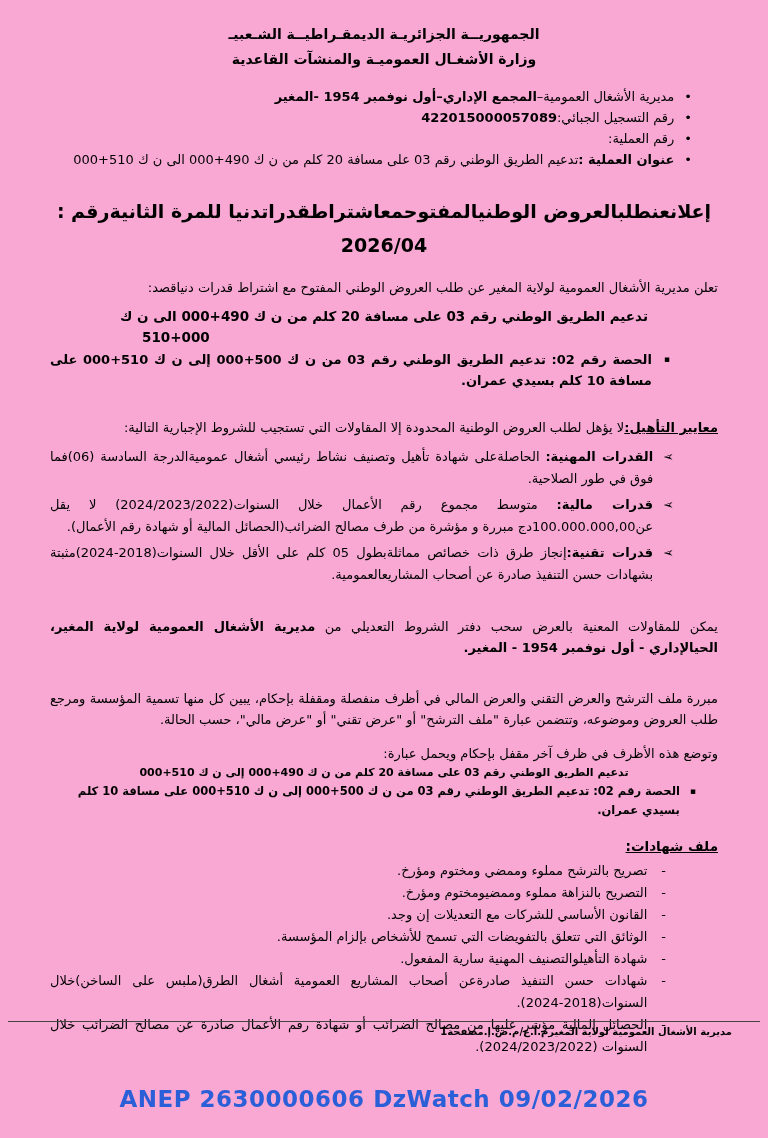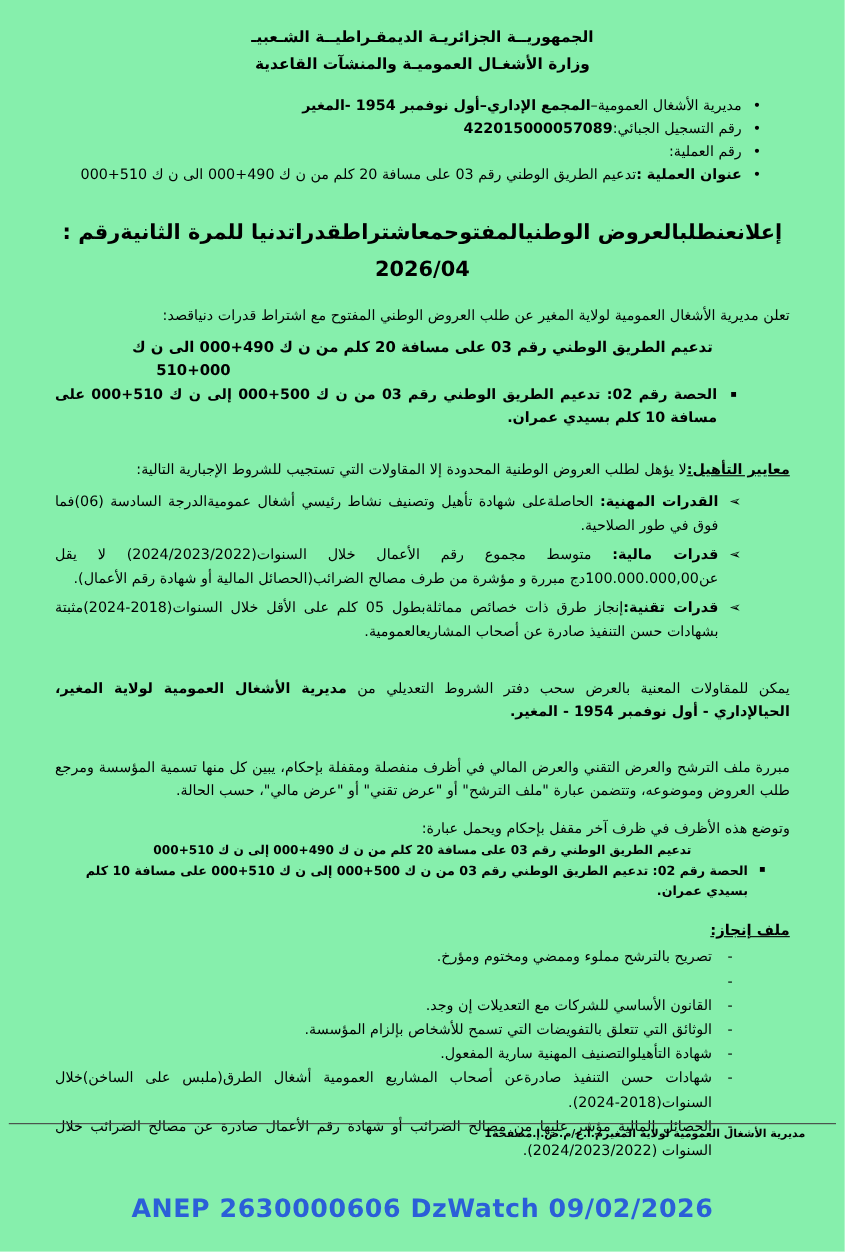--- a/index.html
+++ b/index.html
@@ -1,20 +1,20 @@
 <!DOCTYPE html>
 <html lang="ar"><head>
 <meta charset="utf-8">
 <style>
   * { margin:0; padding:0; box-sizing:border-box; }
   html,body { background:#ffffff; }
   .page {
     width:768px; height:1138px;
     position:relative;
-    background:#86efac;
+    background:#f9a8d4;
     color:#000;
     font-family:"DejaVu Sans", sans-serif;
     direction:rtl;
     overflow:hidden;
   }
   .content { padding:22px 50px 0 50px; }
 
   
   .gov-header { text-align:center; font-weight:bold; font-size:14px; line-height:25px; }
   .gov-header .underline { text-decoration:underline; }
@@ -139,28 +139,29 @@
 
     <div class="para">مبررة ملف الترشح والعرض التقني والعرض المالي في أظرف منفصلة ومقفلة بإحكام،  يبين كل منها تسمية المؤسسة ومرجع طلب العروض وموضوعه، وتتضمن عبارة "ملف الترشح" أو "عرض تقني" أو "عرض مالي"، حسب الحالة.</div>
     <div class="para" style="margin-top:13px;">وتوضع هذه الأظرف في ظرف آخر مقفل بإحكام ويحمل عبارة:</div>
 
     <div class="addr-small">تدعيم الطريق الوطني رقم 03 على مسافة 20 كلم من ن ك 490+000 إلى ن ك 510+000</div>
     <div class="addr-lot">
       <span class="sq" style="line-height:19px;">▪</span>
       <span>الحصة رقم 02: تدعيم الطريق الوطني رقم 03 من ن ك 500+000 إلى ن ك 510+000 على مسافة 10 كلم بسيدي عمران.</span>
     </div>
 
-    <div class="cand-heading">ملف إنجاز:</div>
+    <div class="cand-heading">ملف شهادات:</div>
     <div class="cand-list">
       <div class="cand-row">
         <span class="dash">-</span>
         <span>تصريح بالترشح مملوء وممضي ومختوم ومؤرخ.</span>
       </div>
       <div class="cand-row">
         <span class="dash">-</span>
+        <span>التصريح بالنزاهة مملوء وممضيومختوم ومؤرخ.</span>
       </div>
       <div class="cand-row">
         <span class="dash">-</span>
         <span>القانون الأساسي للشركات مع التعديلات إن وجد.</span>
       </div>
       <div class="cand-row">
         <span class="dash">-</span>
         <span>الوثائق التي تتعلق بالتفويضات التي تسمح للأشخاص بإلزام المؤسسة.</span>
       </div>
       <div class="cand-row">

